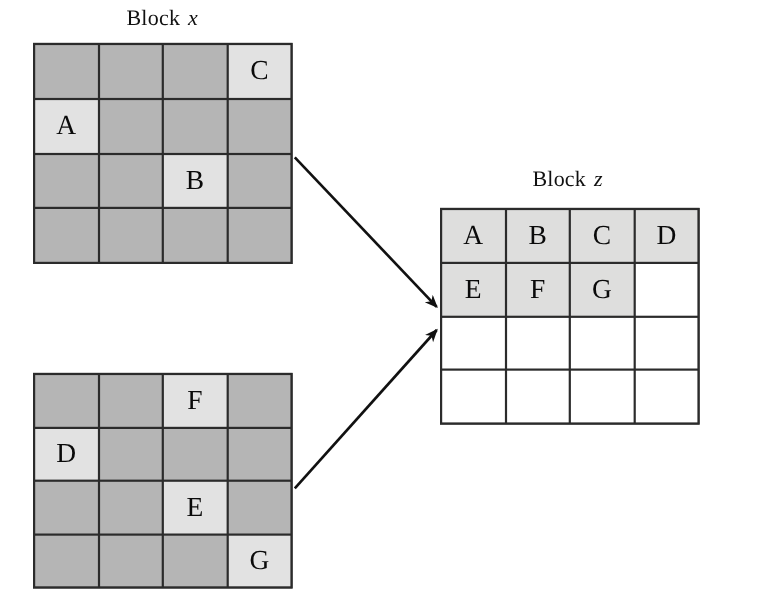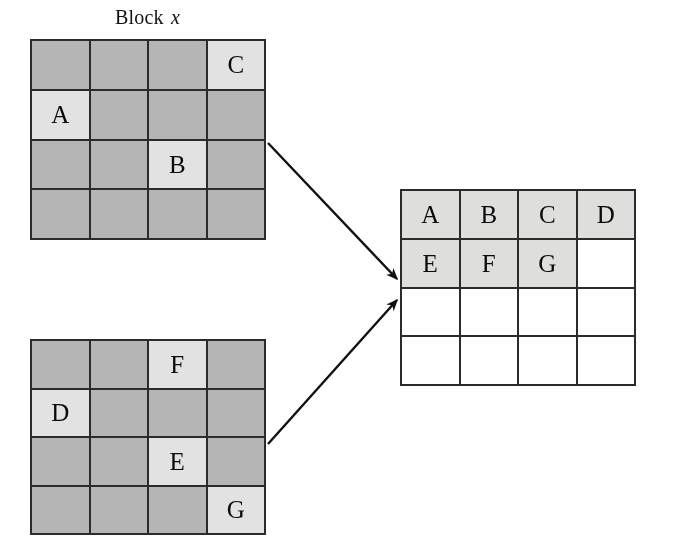--- a/index.html
+++ b/index.html
@@ -152,20 +152,21 @@
         <div class="cell hi">E</div>
         <div class="cell"></div>
         <div class="cell"></div>
         <div class="cell"></div>
         <div class="cell"></div>
         <div class="cell hi">G</div>
       </div>
   </div>
 
   <div class="block" id="block-z">
+    <div class="block-title"><span>Block</span> <span class="var">z</span></div>
     <div class="grid" id="grid-z">
         <div class="cell shaded">A</div>
         <div class="cell shaded">B</div>
         <div class="cell shaded">C</div>
         <div class="cell shaded">D</div>
         <div class="cell shaded">E</div>
         <div class="cell shaded">F</div>
         <div class="cell shaded">G</div>
         <div class="cell plain"></div>
         <div class="cell plain"></div>

